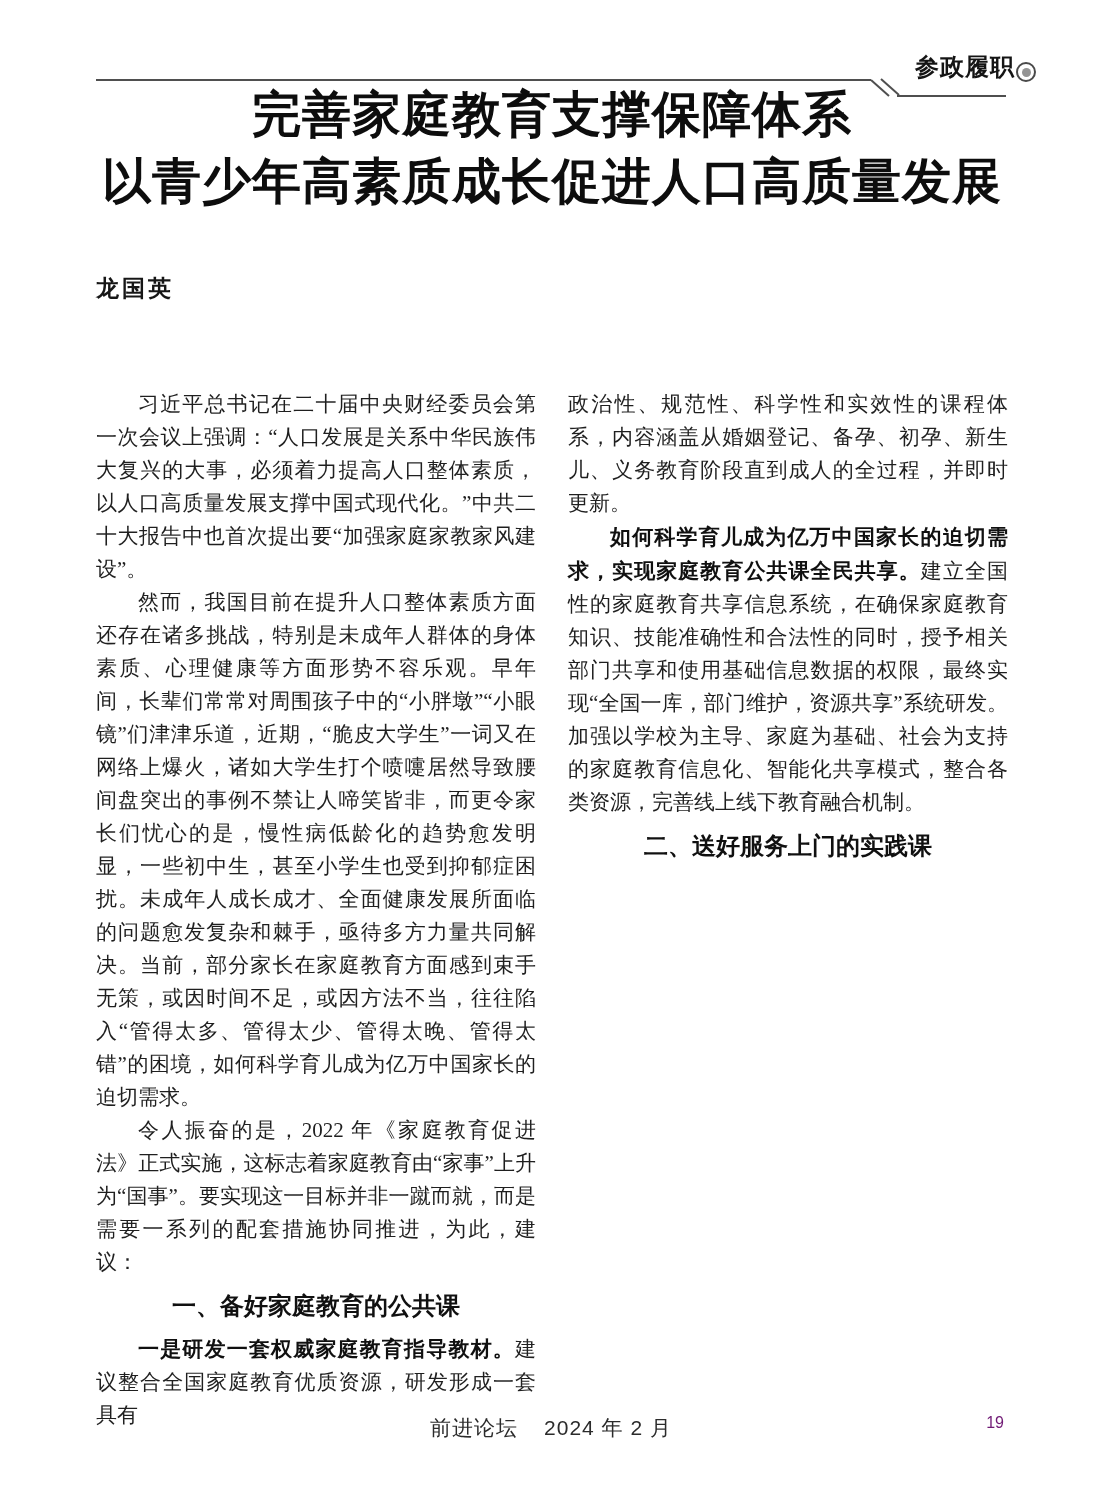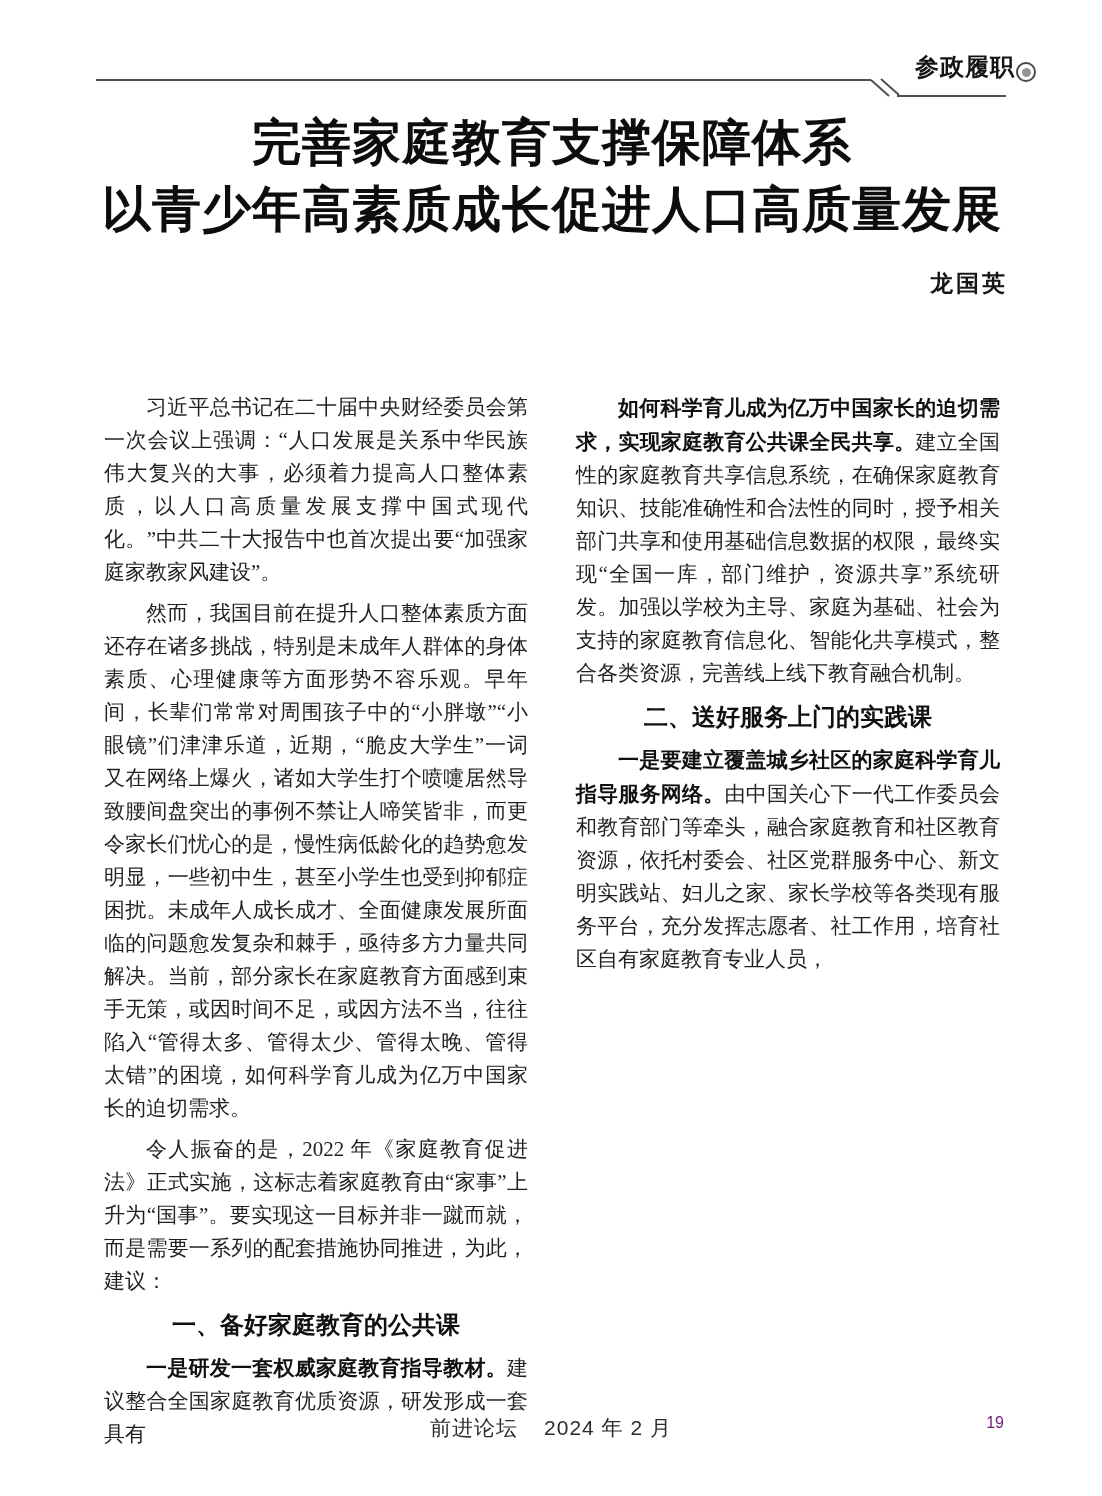--- a/index.html
+++ b/index.html
@@ -29,32 +29,32 @@
   }
   .header-icon .dot{width:9px;height:9px;border-radius:50%;background:#949494;}
   
   .content{position:absolute;left:96px;top:0;width:912px;}
   .title-line{
     margin:0;text-align:center;
     font-family:"Liberation Sans","DejaVu Sans",sans-serif;
     font-weight:900;font-size:49px;line-height:56px;
     color:#0d0d0d;letter-spacing:1px;white-space:nowrap;
   }
-  .title-line.first{margin-top:114px;}
+  .title-line.first{margin-top:86px;}
   .title-line.second{margin-top:11px;}
   .author{
-    margin-top:31px;text-align:right;
+    margin-top:64px;text-align:left;
     font-family:"Liberation Sans","DejaVu Sans",sans-serif;
     font-size:23px;font-weight:700;letter-spacing:3px;color:#161616;
   }
   
   .columns{display:flex;margin-top:84px;gap:32px;}
   .column{width:440px;}
   .para{
-    margin:8px;font-size:21px;line-height:33px;
+    margin:0;font-size:21px;line-height:33px;
     text-align:justify;color:#1f1f1f;
   }
   .para.indent{text-indent:2em;}
   .run{font-family:"Liberation Serif","DejaVu Serif",serif;}
   .bold-run{
     font-family:"Liberation Sans","DejaVu Sans",sans-serif;
     font-weight:700;color:#101010;
   }
   .col-heading{
     margin:11px 0 9px;text-align:center;
@@ -101,23 +101,23 @@
 
     <div class="columns">
       <div class="column" id="col-left">
           <p class="para indent"><span class="run">习近平总书记在二十届中央财经委员会第一次会议上强调：“人口发展是关系中华民族伟大复兴的大事，必须着力提高人口整体素质，以人口高质量发展支撑中国式现代化。”中共二十大报告中也首次提出要“加强家庭家教家风建设”。</span></p>
           <p class="para indent"><span class="run">然而，我国目前在提升人口整体素质方面还存在诸多挑战，特别是未成年人群体的身体素质、心理健康等方面形势不容乐观。早年间，长辈们常常对周围孩子中的“小胖墩”“小眼镜”们津津乐道，近期，“脆皮大学生”一词又在网络上爆火，诸如大学生打个喷嚏居然导致腰间盘突出的事例不禁让人啼笑皆非，而更令家长们忧心的是，慢性病低龄化的趋势愈发明显，一些初中生，甚至小学生也受到抑郁症困扰。未成年人成长成才、全面健康发展所面临的问题愈发复杂和棘手，亟待多方力量共同解决。当前，部分家长在家庭教育方面感到束手无策，或因时间不足，或因方法不当，往往陷入“管得太多、管得太少、管得太晚、管得太错”的困境，如何科学育儿成为亿万中国家长的迫切需求。</span></p>
           <p class="para indent"><span class="run">令人振奋的是，2022 年《家庭教育促进法》正式实施，这标志着家庭教育由“家事”上升为“国事”。要实现这一目标并非一蹴而就，而是需要一系列的配套措施协同推进，为此，建议：</span></p>
           <h3 class="col-heading">一、备好家庭教育的公共课</h3>
           <p class="para indent"><span class="run bold-run">一是研发一套权威家庭教育指导教材。</span><span class="run">建议整合全国家庭教育优质资源，研发形成一套具有</span></p>
         </div>
       <div class="column" id="col-right">
+          <p class="para"><span class="run">政治性、规范性、科学性和实效性的课程体系，内容涵盖从婚姻登记、备孕、初孕、新生儿、义务教育阶段直到成人的全过程，并即时更新。</span></p>
           <p class="para indent"><span class="run bold-run">如何科学育儿成为亿万中国家长的迫切需求，实现家庭教育公共课全民共享。</span><span class="run">建立全国性的家庭教育共享信息系统，在确保家庭教育知识、技能准确性和合法性的同时，授予相关部门共享和使用基础信息数据的权限，最终实现“全国一库，部门维护，资源共享”系统研发。加强以学校为主导、家庭为基础、社会为支持的家庭教育信息化、智能化共享模式，整合各类资源，完善线上线下教育融合机制。</span></p>
           <h3 class="col-heading">二、送好服务上门的实践课</h3>
-          <p class="para indent"><span class="run bold-run">一是要建立覆盖城乡社区的家庭科学育儿指导服务网络。</span><span class="run">由中国关心下一代工作委员会和教育部门等牵头，融合家庭教育和社区教育资源，依托村委会、社区党群服务中心、新文明实践站、妇儿之家、家长学校等各类现有服务平台，充分发挥志愿者、社工作用，培育社区自有家庭教育专业人员，</span></p>
         </div>
     </div>
   </div>
 
   <div class="footer">
     <span>前进论坛</span><span class="footer-gap"></span><span>2024 年 2 月</span>
   </div>
 
   <div class="page-number">19</div>
 

